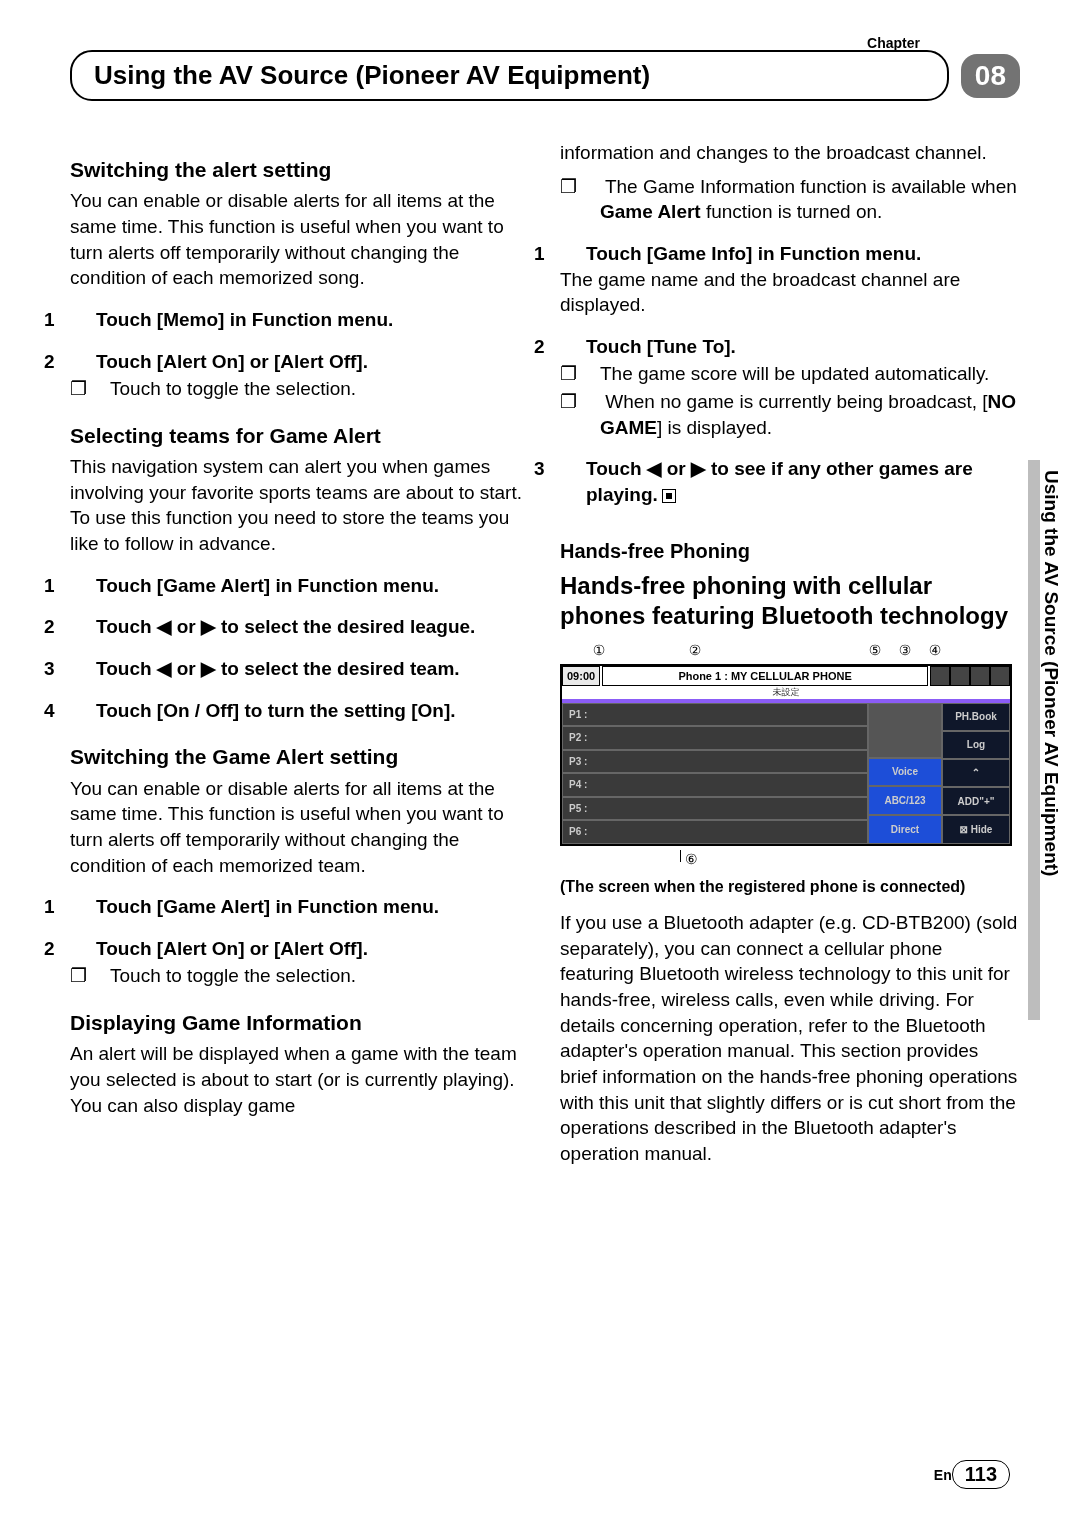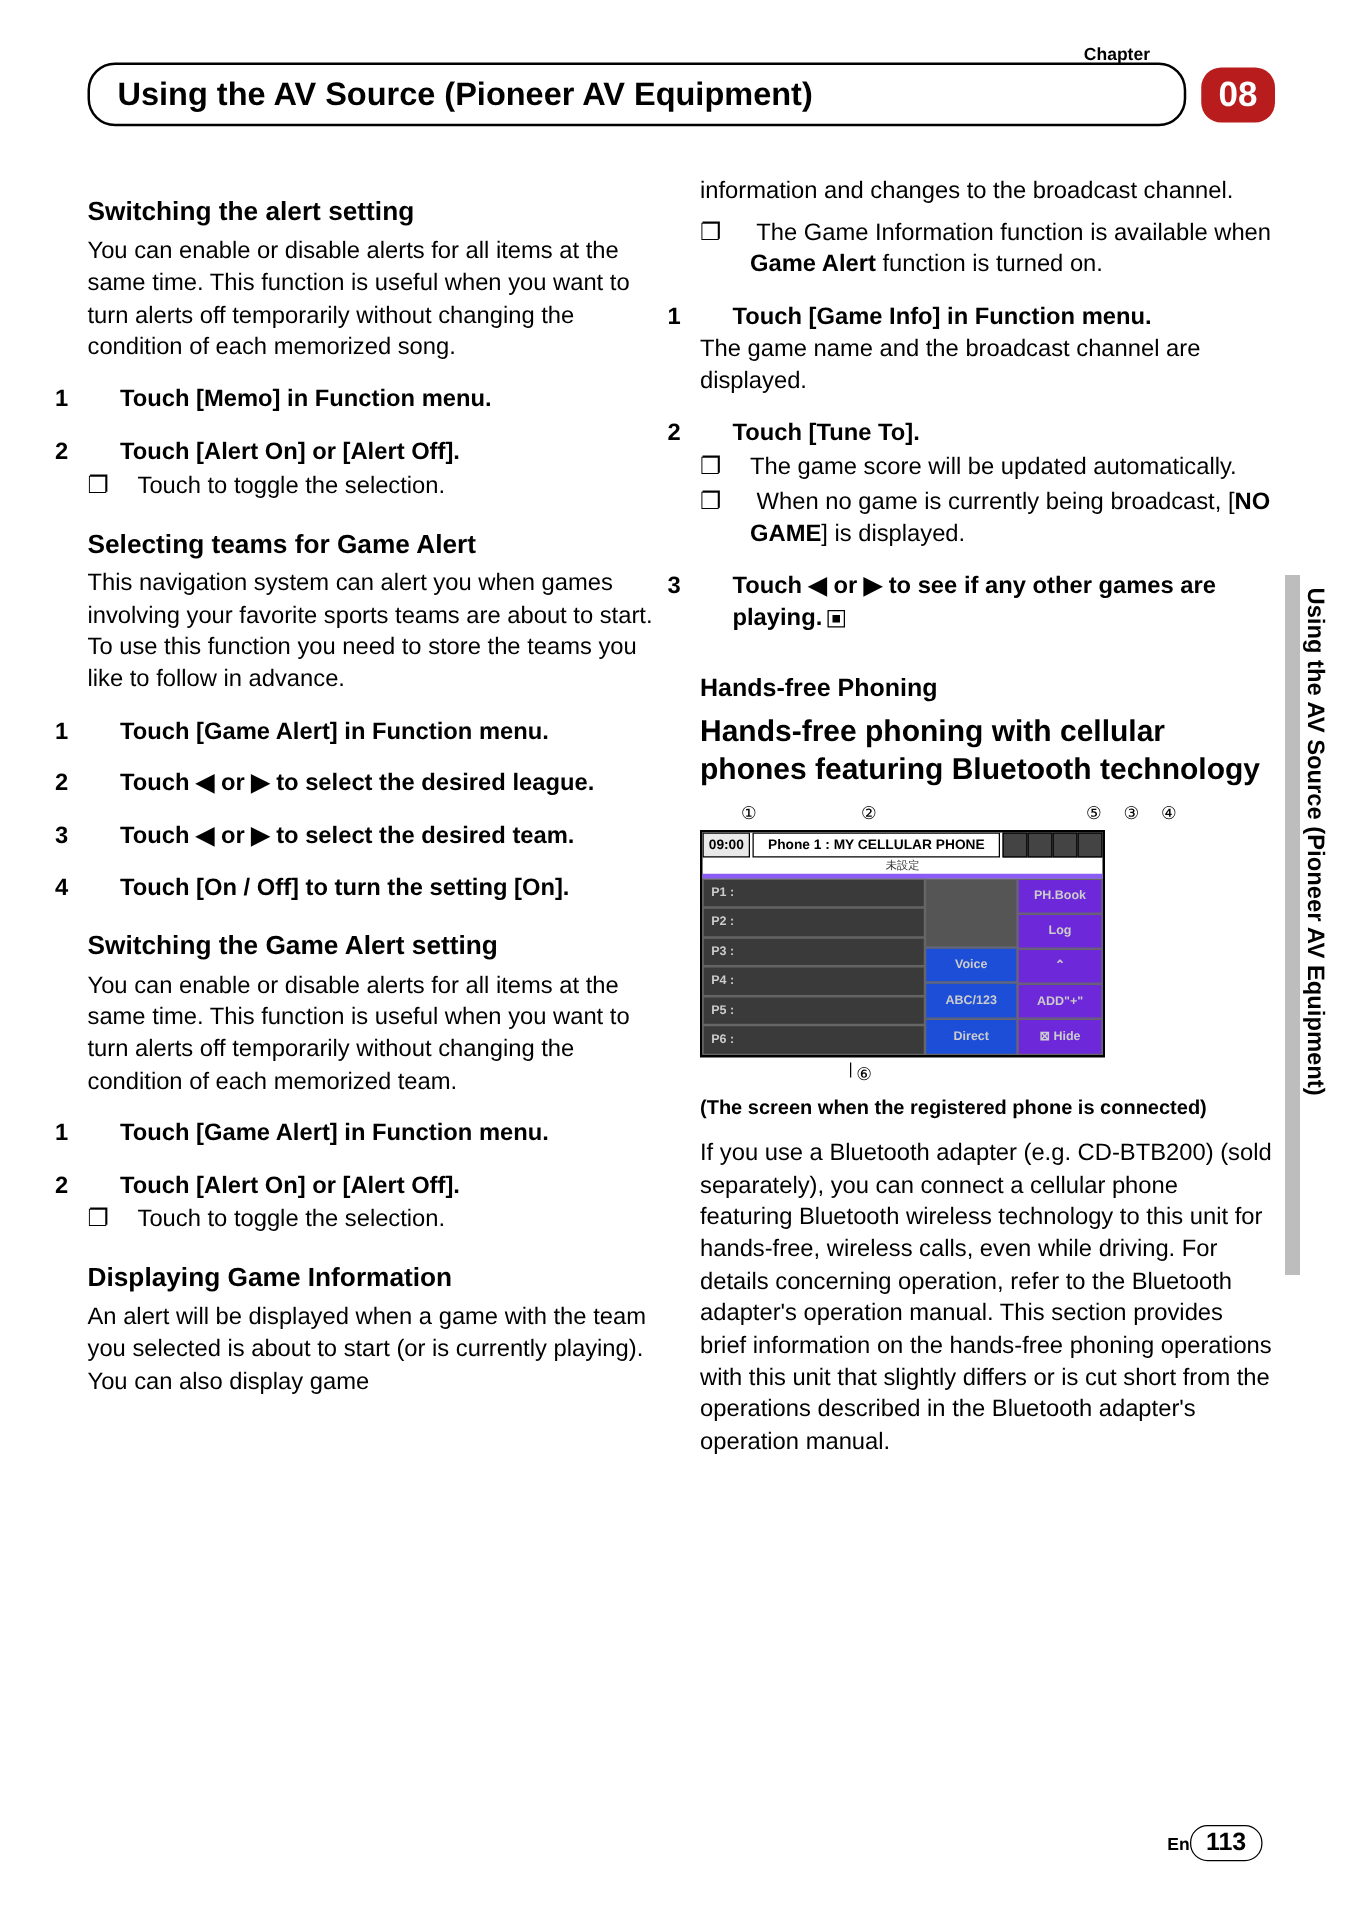--- a/index.html
+++ b/index.html
@@ -30,21 +30,21 @@
   }
   .title-pill {
     flex: 1;
     border: 2px solid #000;
     border-radius: 22px;
     padding: 8px 22px;
     font-size: 26px;
     font-weight: bold;
   }
   .chap-badge {
-    background: #b91c1c;
+    background: #737373;
     color: #fff;
     font-weight: bold;
     font-size: 28px;
     border-radius: 16px;
     padding: 6px 14px;
     min-width: 50px;
     text-align: center;
   }
   .columns {
     display: flex;
@@ -146,38 +146,38 @@
   }
   .bold { font-weight: bold; }
 
   
   .phone-fig { margin: 10px 0 6px 0; }
   .callouts-top {
     display:flex; font-size:14px; padding:0 18px 4px 18px;
   }
   .callouts-top span{ display:inline-block; text-align:center; }
   .phone-screen {
-    border:2px solid #000; width: 324px; position:relative; background:#fff;
+    border:2px solid #000; width: 452px; position:relative; background:#fff;
   }
   .ps-top {
     display:flex; font-size:11px; font-weight:bold; align-items:stretch;
   }
   .ps-clock { border:1px solid #000; padding:2px 4px; background:#e9e9e9; }
   .ps-name { border:1px solid #000; flex:1; padding:2px 4px; text-align:center; margin:0 2px; background:#fff;}
   .ps-icons { display:flex; }
   .ps-icons div{ border:1px solid #000; width:20px; background:#444; }
   .ps-body { display:flex; }
   .ps-presets { flex:1; }
   .ps-presets div{
     border:1px solid #666; font-size:10px; font-weight:bold; padding:4px 6px; color:#ccc; background:#3a3a3a;
   }
   .ps-mid { width:74px; display:flex; flex-direction:column; }
   .ps-mid div{ flex:1; border:1px solid #666; font-size:10px; font-weight:bold; color:#ccc; background:#1d4ed8; display:flex; align-items:center; justify-content:center;}
   .ps-right { width:68px; display:flex; flex-direction:column; }
-  .ps-right div{ flex:1; border:1px solid #666; font-size:10px; font-weight:bold; color:#ccc; background:#6d28d9; display:flex; align-items:center; justify-content:center;}
+  .ps-right div{ flex:1; border:1px solid #666; font-size:10px; font-weight:bold; color:#ccc; background:#0f172a; display:flex; align-items:center; justify-content:center;}
   .callout-bottom { display:flex; font-size:14px; padding:4px 0 0 120px;}
   .callout-bottom::before{content:"";border-left:1px solid #000;height:12px;margin-right:4px;}
 </style>
 </head>
 <body>
 
 <div class="header">
   <div class="chapter-label">Chapter</div>
   <div class="title-bar">
     <div class="title-pill">Using the AV Source (Pioneer AV Equipment)</div>

